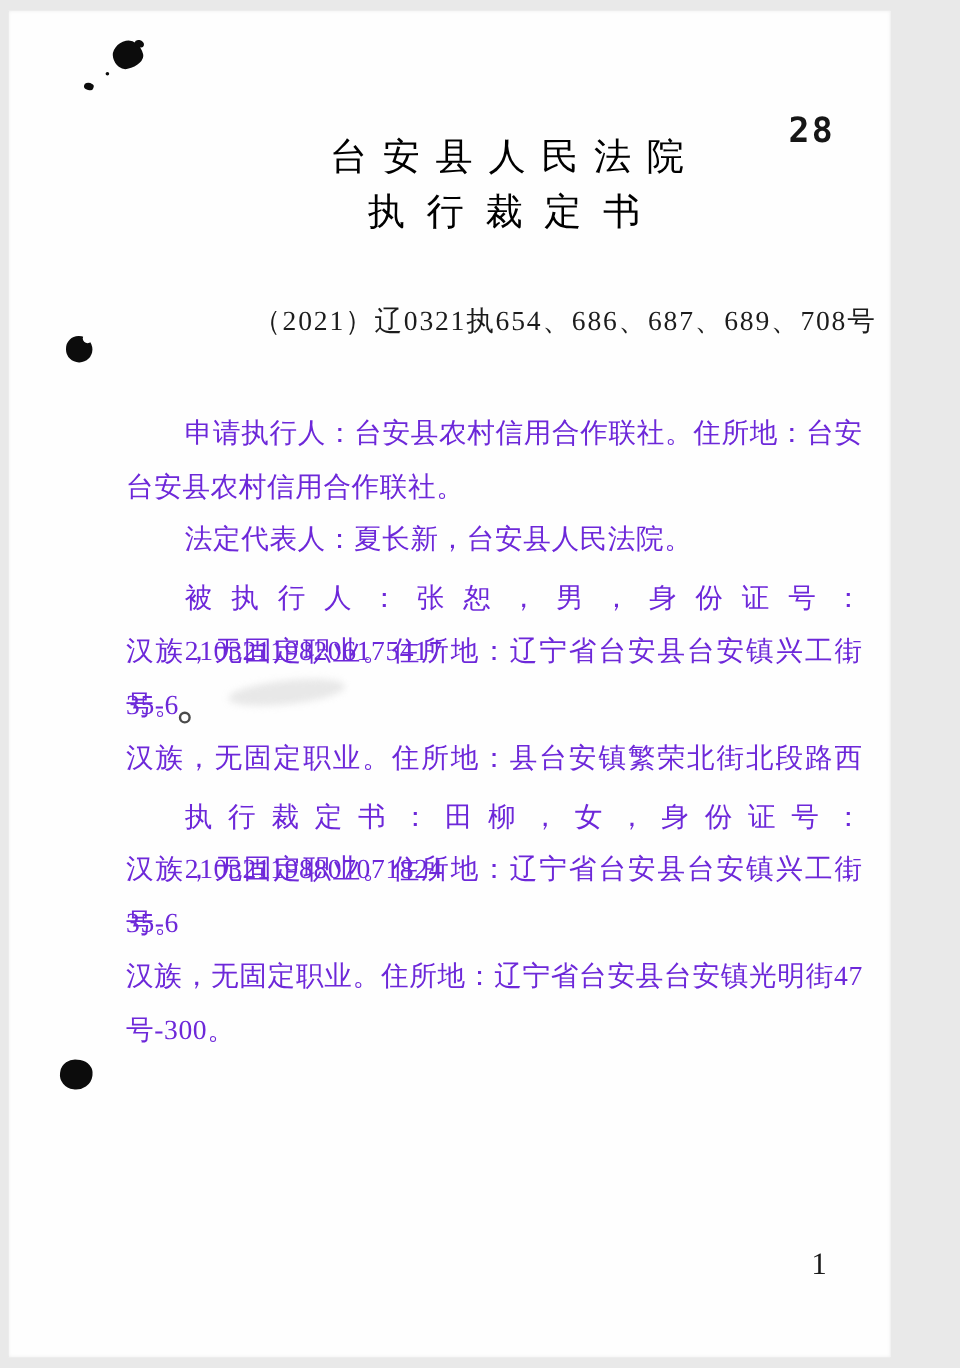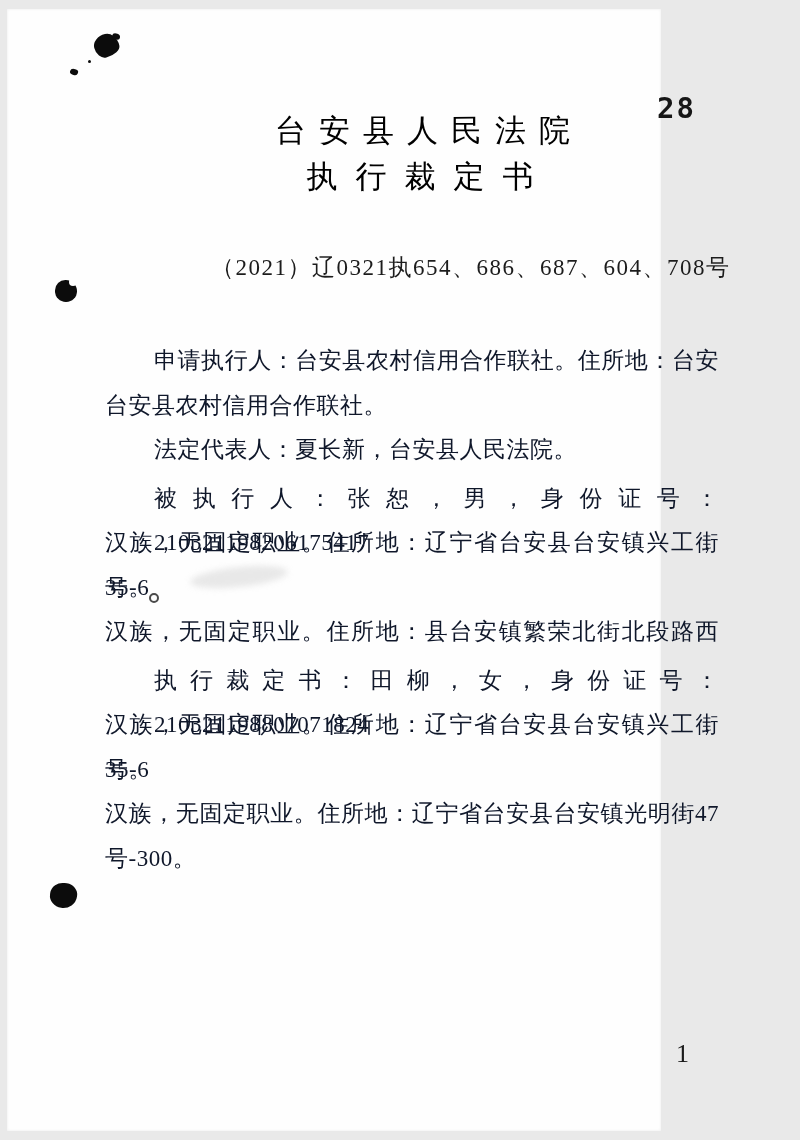--- a/index.html
+++ b/index.html
@@ -3,21 +3,21 @@
 <meta charset="utf-8">
 <style>
   html,body{margin:0;padding:0;}
   body{
     width:800px;height:1140px;position:relative;
     background:#e9e9e9;
     font-family:"Liberation Serif","DejaVu Serif",serif;
     overflow:hidden;
   }
   .page{
-    position:absolute;left:7px;top:9px;width:654px;height:1122px;
+    position:absolute;left:7px;top:9px;width:735px;height:1122px;
     background:#fefefe;
     box-shadow:0 0 3px rgba(0,0,0,0.08) inset;
   }
   .handwritten-num{
     position:absolute;left:650px;top:82px;
     font-family:"DejaVu Sans Mono",monospace;
     font-size:29px;font-weight:600;letter-spacing:2px;color:#161616;
   }
   .title-court{
     position:absolute;left:22px;top:101px;width:800px;text-align:center;
@@ -26,21 +26,21 @@
   .title-doctype{
     position:absolute;left:22px;top:147px;width:800px;text-align:center;
     font-size:31px;letter-spacing:18px;
   }
   .case-number{
     position:absolute;left:204px;top:243px;
     font-size:23px;letter-spacing:1.5px;color:#1c1c1c;white-space:nowrap;
   }
   .doc-body{
     position:absolute;left:98px;top:330px;width:614px;
-    font-size:23px;color:#0f172a;
+    font-size:23px;color:#6d28d9;
   }
   .doc-line{
     line-height:44.5px;height:44.5px;
     text-align:justify;
     letter-spacing:0.5px;
     white-space:nowrap;
   }
   .doc-line.fill{
     white-space:normal;
     text-align-last:justify;
@@ -90,21 +90,21 @@
 <body>
 
 <div class="page">
 
   <span class="handwritten-num">28</span>
 
   <div class="title-court">台安县人民法院</div>
 
   <div class="title-doctype">执行裁定书</div>
 
-  <div class="case-number">（2021）辽0321执654、686、687、604、708号</div>
+  <div class="case-number">（2021）辽0321执654、686、687、689、708号</div>
 
   <div class="doc-body">
       <div class="doc-line indent fill">申请执行人：台安县农村信用合作联社。住所地：台安</div>
       <div class="doc-line">台安县农村信用合作联社。</div>
       <div class="doc-line indent">法定代表人：夏长新，台安县人民法院。</div>
       <div class="doc-line indent fill para-start">被执行人：张恕，男，身份证号：210321198206175417，</div>
       <div class="doc-line fill">汉族，无固定职业。住所地：辽宁省台安县台安镇兴工街35-6</div>
       <div class="doc-line">号。</div>
       <div class="doc-line fill">汉族，无固定职业。住所地：县台安镇繁荣北街北段路西</div>
       <div class="doc-line indent fill para-start">执行裁定书：田柳，女，身份证号：210321198807071824，</div>

